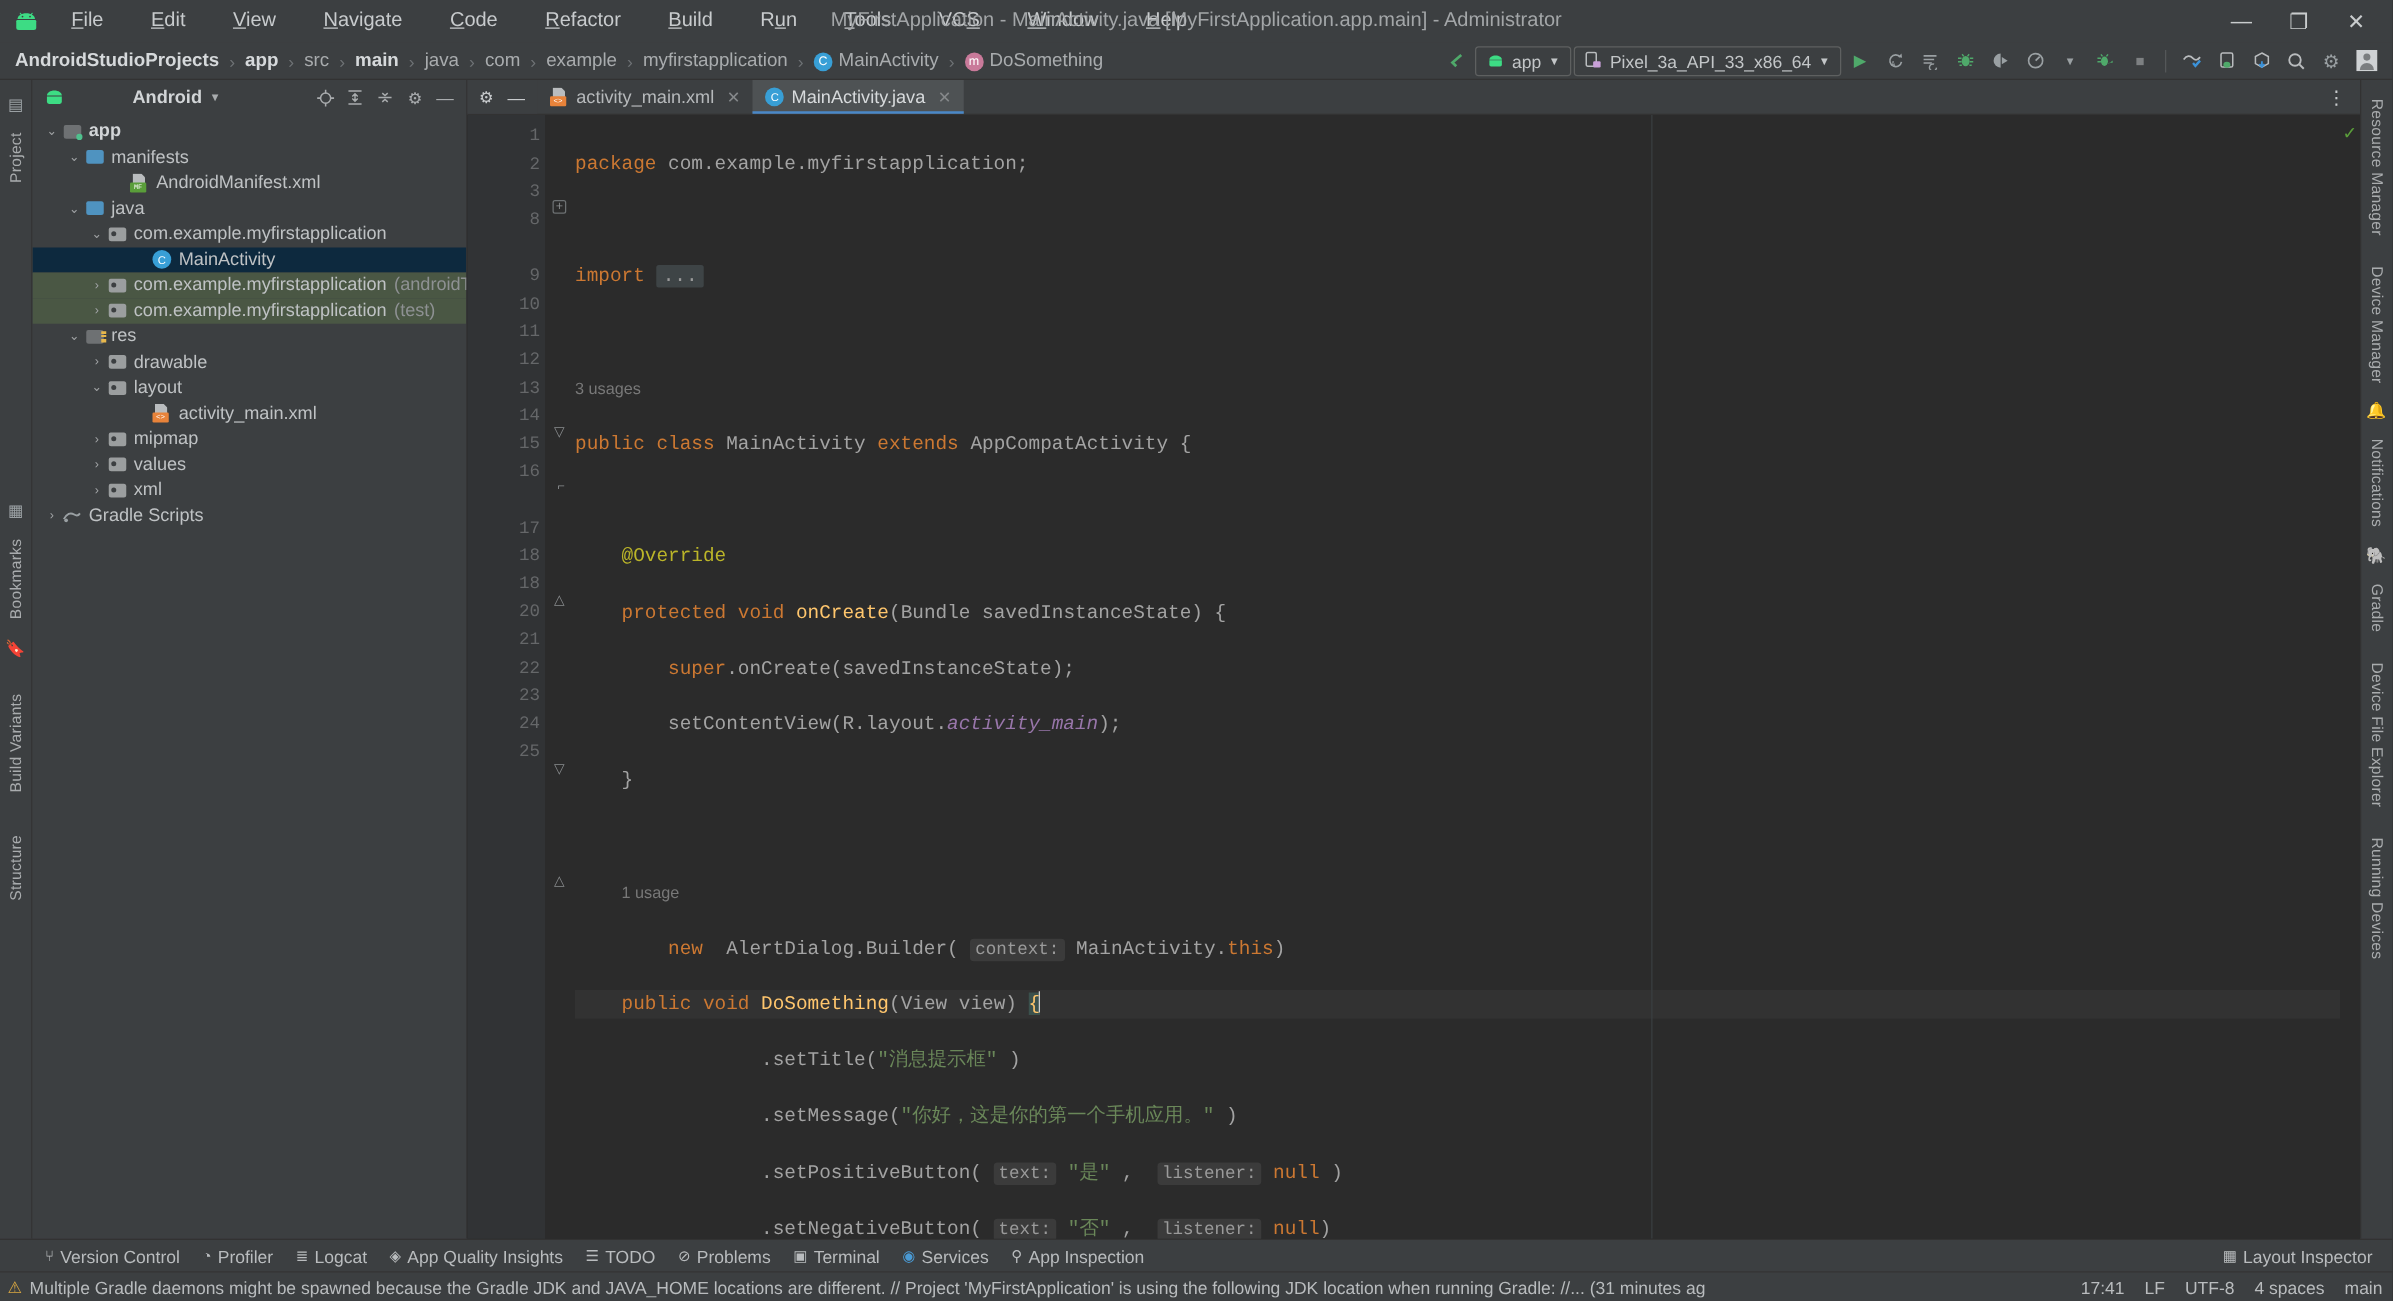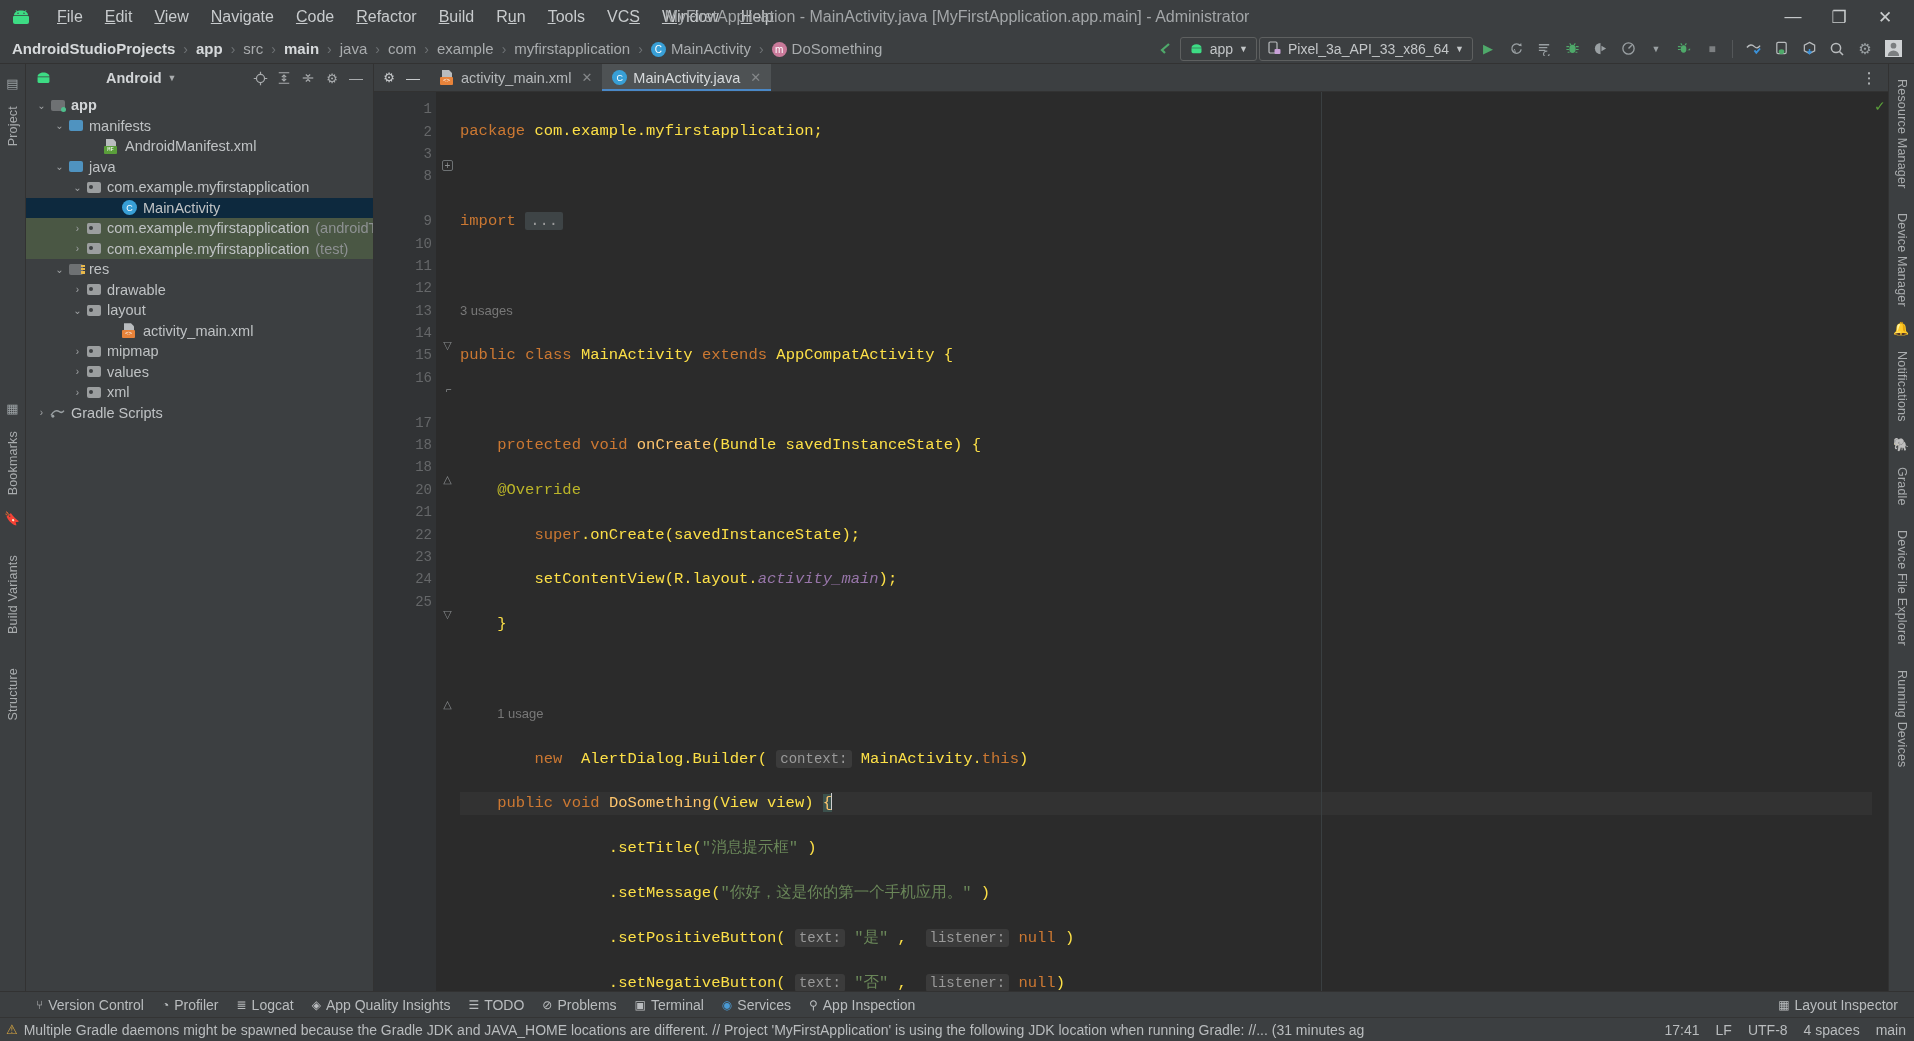--- a/index.html
+++ b/index.html
@@ -15,21 +15,21 @@
   
   .titlebar {
     height: 34px; flex: 0 0 34px;
     background: #3c3f41;
     display: flex; align-items: center;
     padding: 0 6px 0 10px;
     color: #bbbbbb; font-size: 16px;
     position: relative;
   }
   .and-logo { width:22px; height:20px; display:flex; align-items:center; justify-content:center; margin-right:14px;}
-  .menu-items { display: flex; align-items: center; gap: 0px; }
+  .menu-items { display: flex; align-items: center; gap: 16px; }
   .menu-item {
     padding: 3px 11px; font-size: 16px; color: #c8cbcd;
     cursor: default; border-radius: 3px; white-space: nowrap;
   }
   .menu-item u { text-decoration: underline; }
   .win-title {
     position: absolute; left: 0; right: 0; text-align: center;
     font-size: 16px; color: #a3a6a8; pointer-events: none;
   }
   .win-ctrls { margin-left: auto; display: flex; align-items: center; gap: 0; z-index:2; }
@@ -153,21 +153,21 @@
   .code {
     font-family: "Liberation Mono", monospace; font-size: 15.5px; line-height: 22.4px;
     color: #a9b7c6; padding: 6px 0 0 24px; white-space: pre;
   }
   .ln { height: 22.4px; position: relative; }
   .ln.cursorline { background: #323232; }
   .hint { color: #787878; font-size: 13px; font-family: "Liberation Sans", sans-serif; }
   .kw { color: #cc7832; }
   .str { color: #6a8759; }
   .fn { color: #ffc66d; }
-  .cls { color: #fde047; }
+  .cls { color: #a3a3a3; }
   .anno { color: #bbb529; }
   .fieldit { color: #9876aa; font-style: italic; }
   .param {
     color: #9a9a9a; background: #3b3b3b; border-radius: 3px; padding: 1px 4px; font-size: 14px;
   }
   .brace-hl { background: #3b514d; color:#ffc66d; }
   .caret { display:inline-block; width:1px; height:17px; background:#cfcfcf; vertical-align:-3px; margin-left:-1px;}
   .foldm { position:absolute; left:6px; top:5px; width:11px; height:11px; color:#8a8d8f; font-size:10px;
            display:flex; align-items:center; justify-content:center; }
   .fold-box { border:1px solid #6d7173; border-radius:2px; width:11px; height:11px; line-height:9px; text-align:center; font-size:10px; }
@@ -685,22 +685,22 @@
           </div>
 
           <div class="code">
 <div class="ln"><span class="kw">package</span> <span class="cls">com.example.myfirstapplication;</span></div>
 <div class="ln"></div>
 <div class="ln"><span class="kw">import</span> <span class="ellipsis">...</span></div>
 <div class="ln"></div>
 <div class="ln"><span class="hint">3 usages</span></div>
 <div class="ln"><span class="kw">public</span> <span class="kw">class</span> <span class="cls">MainActivity</span> <span class="kw">extends</span> <span class="cls">AppCompatActivity {</span></div>
 <div class="ln"></div>
+<div class="ln">    <span class="anno">@Override</span></div>
 <div class="ln">    <span class="kw">protected</span> <span class="kw">void</span> <span class="fn">onCreate</span><span class="cls">(Bundle savedInstanceState) {</span></div>
-<div class="ln">    <span class="anno">@Override</span></div>
 <div class="ln">        <span class="kw">super</span><span class="cls">.onCreate(savedInstanceState);</span></div>
 <div class="ln">        <span class="cls">setContentView(R.layout.</span><span class="fieldit">activity_main</span><span class="cls">);</span></div>
 <div class="ln">    <span class="cls">}</span></div>
 <div class="ln"></div>
 <div class="ln">    <span class="hint">1 usage</span></div>
 <div class="ln">        <span class="kw">new</span>  <span class="cls">AlertDialog.Builder(</span> <span class="param">context:</span> <span class="cls">MainActivity.</span><span class="kw">this</span><span class="cls">)</span></div>
 <div class="ln cursorline">    <span class="kw">public</span> <span class="kw">void</span> <span class="fn">DoSomething</span><span class="cls">(View view) </span><span class="brace-hl">{</span><span class="caret"></span></div>
 <div class="ln">                <span class="cls">.setTitle(</span><span class="str">"消息提示框"</span><span class="cls"> )</span></div>
 <div class="ln">                <span class="cls">.setMessage(</span><span class="str">"你好，这是你的第一个手机应用。"</span><span class="cls"> )</span></div>
 <div class="ln">                <span class="cls">.setPositiveButton(</span> <span class="param">text:</span> <span class="str">"是"</span><span class="cls"> , </span> <span class="param">listener:</span> <span class="kw">null</span><span class="cls"> )</span></div>

